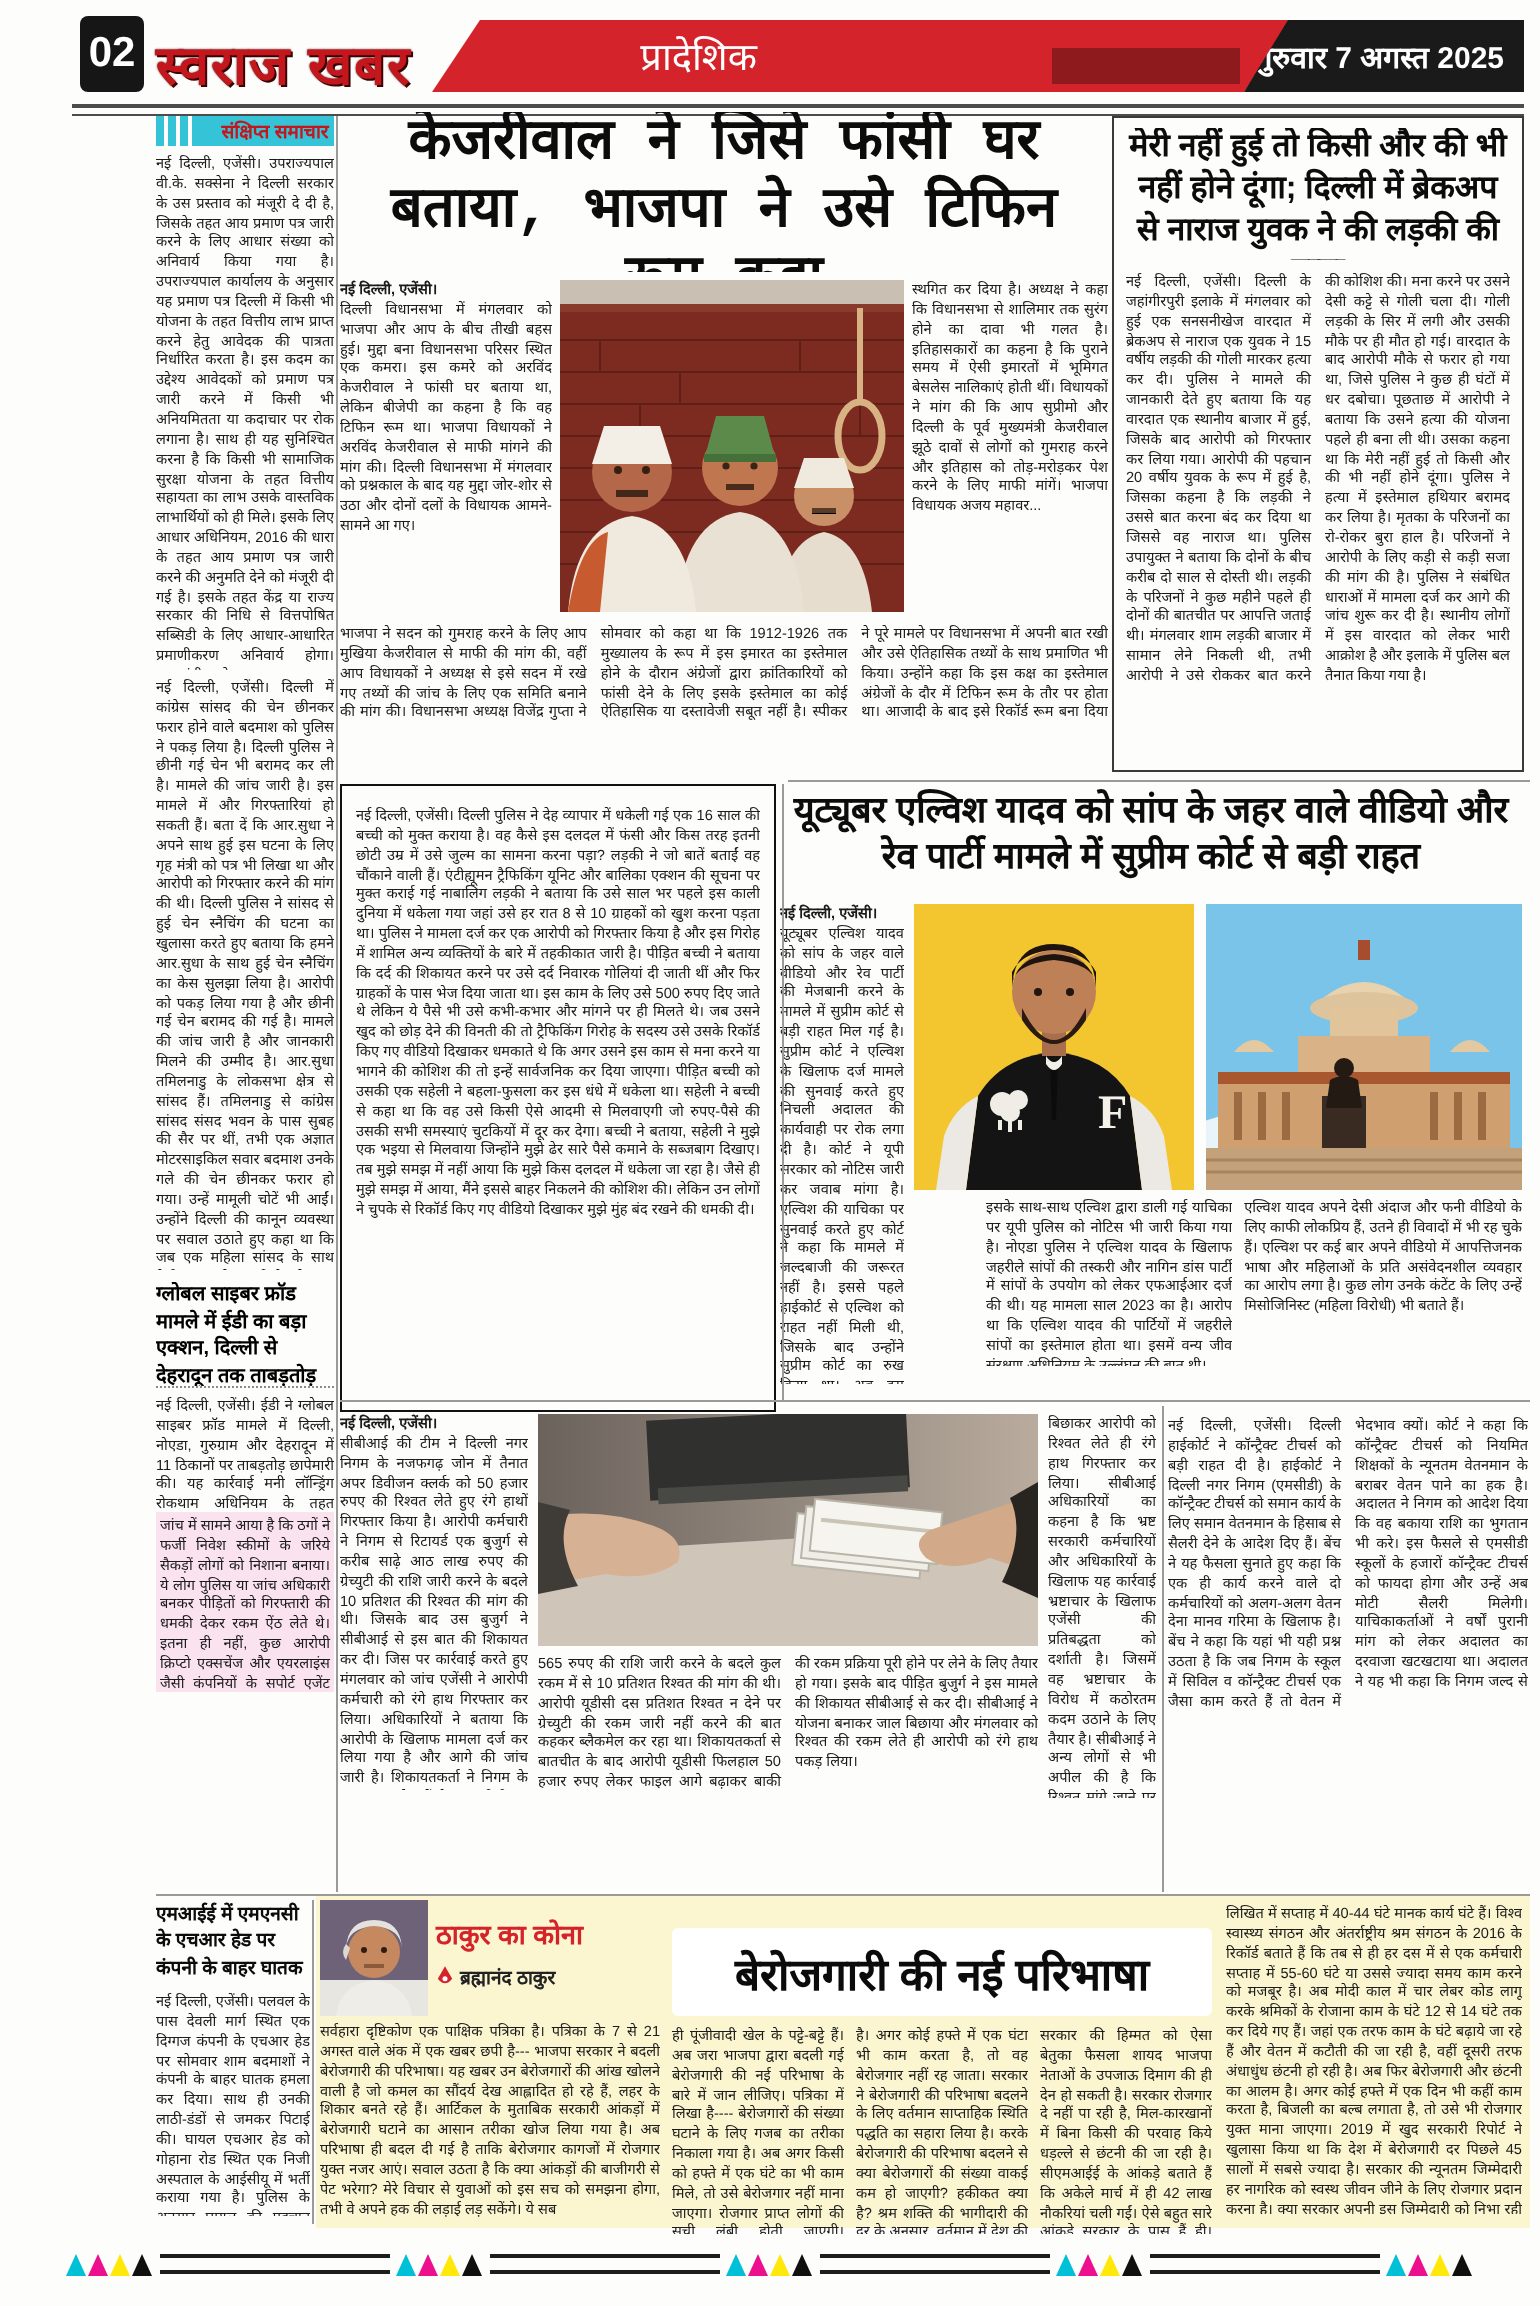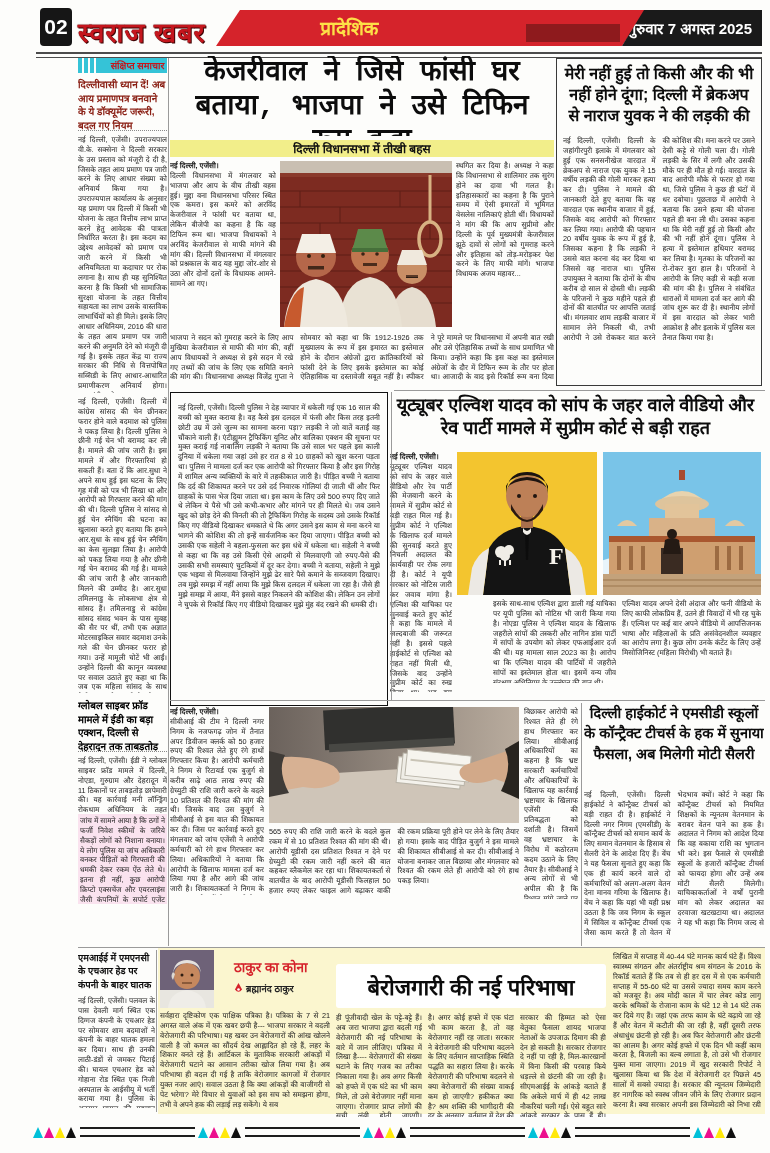--- a/index.html
+++ b/index.html
@@ -13,21 +13,21 @@
   .rule-v{background:#9a9a9a;width:1px;}
   .rule-h{background:#9a9a9a;height:1px;}
   .dotted{border-bottom:1px dotted #8a8a8a;padding-bottom:2px;}
   
   .pagenum{background:#161616;color:#fff;font-weight:bold;font-size:21px;display:flex;
            align-items:center;justify-content:center;border-radius:4px;}
   .masthead{color:#c4161d;font-weight:900;font-size:27px;letter-spacing:1px;
             text-shadow:0 0 1px #3c0505,1px 1px 0 #3c0505;}
   .banner{background:#d5232b;clip-path:polygon(24px 0,100% 0,calc(100% - 24px) 100%,0 100%);
           display:flex;align-items:center;}
-  .banner-label{color:#fde047;font-weight:bold;font-size:19px;width:62%;text-align:center;}
+  .banner-label{color:#ffffff;font-weight:normal;font-size:19px;width:62%;text-align:center;}
   .datebox{background:#1a1a1a;clip-path:polygon(22px 0,100% 0,100% 100%,0 100%);
            display:flex;align-items:center;justify-content:flex-end;}
   .datebox span{color:#fff;font-size:15px;font-weight:bold;padding-right:10px;}
   .hdr-rule{border-top:2px solid #4c4c4c;border-bottom:1px solid #4c4c4c;height:3px;}
   
   .sb-head{display:flex;align-items:stretch;height:15px;}
   .sb-bar{width:4px;background:#35c3d7;margin-right:2px;}
   .sb-strip{flex:1;background:#35c3d7;color:#c4161d;font-weight:bold;font-size:9.5px;
             display:flex;align-items:center;justify-content:center;padding-left:12px;}
   .sb-h1{font-size:10px;font-weight:bold;line-height:1.35;}
@@ -62,31 +62,29 @@
   </div>
   <div class="abs hdr-rule" style="left:36px;top:52px;width:726px;"></div>
 
   <div class="abs" style="left:78px;top:58px;width:89px;height:888px;">
     <div class="sb-head">
       <div class="sb-bar"></div>
       <div class="sb-bar"></div>
       <div class="sb-bar"></div>
       <div class="sb-strip">संक्षिप्त समाचार</div>
     </div>
-    <div class="sb-h1 dotted" style="color:#8a1f14;margin-top:5px;height:50px;overflow:hidden;">दिल्लीवासी ध्यान दें! अब आय प्रमाणपत्र बनवाने के ये डॉक्यूमेंट जरूरी, बदल गए नियम</div>
     <div class="bt" style="height:258px;margin-top:4px;">नई दिल्ली, एजेंसी। उपराज्यपाल वी.के. सक्सेना ने दिल्ली सरकार के उस प्रस्ताव को मंजूरी दे दी है, जिसके तहत आय प्रमाण पत्र जारी करने के लिए आधार संख्या को अनिवार्य किया गया है। उपराज्यपाल कार्यालय के अनुसार यह प्रमाण पत्र दिल्ली में किसी भी योजना के तहत वित्तीय लाभ प्राप्त करने हेतु आवेदक की पात्रता निर्धारित करता है। इस कदम का उद्देश्य आवेदकों को प्रमाण पत्र जारी करने में किसी भी अनियमितता या कदाचार पर रोक लगाना है। साथ ही यह सुनिश्चित करना है कि किसी भी सामाजिक सुरक्षा योजना के तहत वित्तीय सहायता का लाभ उसके वास्तविक लाभार्थियों को ही मिले। इसके लिए आधार अधिनियम, 2016 की धारा के तहत आय प्रमाण पत्र जारी करने की अनुमति देने को मंजूरी दी गई है। इसके तहत केंद्र या राज्य सरकार की निधि से वित्तपोषित सब्सिडी के लिए आधार-आधारित प्रमाणीकरण अनिवार्य होगा। मुख्यमंत्री रेखा गुप्ता द्वारा अनुमोदित इस प्रस्ताव में कहा गया है कि राजस्व विभाग द्वारा जारी आय प्रमाण पत्र का उपयोग विभिन्न योजनाओं और सेवाओं के लिए लाभार्थियों की पात्रता तय करने के लिए किया जाता है। आधार के उपयोग से पहचान प्रक्रिया को पारदर्शी, सस्ता और आसान बनाया जाएगा। वहीं, आधार सत्यापन के बाद लाभार्थी को अक्सर कई अन्य दस्तावेज प्रस्तुत करने की आवश्यकता नहीं रहेगी।</div>
     <div class="bt" style="height:296px;margin-top:4px;">नई दिल्ली, एजेंसी। दिल्ली में कांग्रेस सांसद की चेन छीनकर फरार होने वाले बदमाश को पुलिस ने पकड़ लिया है। दिल्ली पुलिस ने छीनी गई चेन भी बरामद कर ली है। मामले की जांच जारी है। इस मामले में और गिरफ्तारियां हो सकती हैं। बता दें कि आर.सुधा ने अपने साथ हुई इस घटना के लिए गृह मंत्री को पत्र भी लिखा था और आरोपी को गिरफ्तार करने की मांग की थी। दिल्ली पुलिस ने सांसद से हुई चेन स्नैचिंग की घटना का खुलासा करते हुए बताया कि हमने आर.सुधा के साथ हुई चेन स्नैचिंग का केस सुलझा लिया है। आरोपी को पकड़ लिया गया है और छीनी गई चेन बरामद की गई है। मामले की जांच जारी है और जानकारी मिलने की उम्मीद है। आर.सुधा तमिलनाडु के लोकसभा क्षेत्र से सांसद हैं। तमिलनाडु से कांग्रेस सांसद संसद भवन के पास सुबह की सैर पर थीं, तभी एक अज्ञात मोटरसाइकिल सवार बदमाश उनके गले की चेन छीनकर फरार हो गया। उन्हें मामूली चोटें भी आईं। उन्होंने दिल्ली की कानून व्यवस्था पर सवाल उठाते हुए कहा था कि जब एक महिला सांसद के साथ ऐसी घटना हो सकती है, तो आम लोगों की सुरक्षा कैसी होगी।</div>
     <div class="sb-h1 dotted" style="margin-top:6px;height:50px;overflow:hidden;">ग्लोबल साइबर फ्रॉड मामले में ईडी का बड़ा एक्शन, दिल्ली से देहरादून तक ताबड़तोड़ छापेमारी</div>
     <div class="bt" style="height:58px;margin-top:4px;">नई दिल्ली, एजेंसी। ईडी ने ग्लोबल साइबर फ्रॉड मामले में दिल्ली, नोएडा, गुरुग्राम और देहरादून में 11 ठिकानों पर ताबड़तोड़ छापेमारी की। यह कार्रवाई मनी लॉन्ड्रिंग रोकथाम अधिनियम के तहत सीबीआई और दिल्ली पुलिस द्वारा दर्ज एफआईआर के आधार पर शुरू हुई जांच से जुड़ी है।</div>
     <div class="bt pinkbg" style="height:86px;padding:2px;">जांच में सामने आया है कि ठगों ने फर्जी निवेश स्कीमों के जरिये सैकड़ों लोगों को निशाना बनाया। ये लोग पुलिस या जांच अधिकारी बनकर पीड़ितों को गिरफ्तारी की धमकी देकर रकम ऐंठ लेते थे। इतना ही नहीं, कुछ आरोपी क्रिप्टो एक्सचेंज और एयरलाइंस जैसी कंपनियों के सपोर्ट एजेंट बनकर भी लोगों से ठगी करते रहे। ठगी से जुटाई गई रकम को ठिकाने लगाया गया और फिर उसे विदेशों तक पहुंचाया गया। जांच की मानें तो आरोपियों ने 260 करोड़ रुपये की भारी-भरकम राशि बिटकॉइन के रूप में वॉलेट्स में जमा की।</div>
   </div>
 
   <div class="abs" style="left:170px;top:56px;width:384px;height:332px;">
     <div class="hl" style="font-size:28px;line-height:1.22;text-align:center;font-weight:900;height:80px;overflow:hidden;font-family:Liberation Mono, monospace;">केजरीवाल ने जिसे फांसी घर बताया, भाजपा ने उसे टिफिन रूम कहा</div>
-    <div class="kicker" style="height:17px;margin-top:4px;">दिल्ली विधानसभा में तीखी बहस</div>
     <div style="display:flex;gap:4px;margin-top:4px;height:168px;">
       <div style="width:106px;">
         <div class="bt" style="font-weight:bold;">नई दिल्ली, एजेंसी।</div>
         <div class="bt" style="height:156px;">दिल्ली विधानसभा में मंगलवार को भाजपा और आप के बीच तीखी बहस हुई। मुद्दा बना विधानसभा परिसर स्थित एक कमरा। इस कमरे को अरविंद केजरीवाल ने फांसी घर बताया था, लेकिन बीजेपी का कहना है कि वह टिफिन रूम था। भाजपा विधायकों ने अरविंद केजरीवाल से माफी मांगने की मांग की। दिल्ली विधानसभा में मंगलवार को प्रश्नकाल के बाद यह मुद्दा जोर-शोर से उठा और दोनों दलों के विधायक आमने-सामने आ गए।</div>
       </div>
       <figure style="width:172px;height:166px;">
         <svg width="172" height="166" viewBox="0 0 172 166">
           <rect width="172" height="166" fill="#7d2b21"></rect>
           <g stroke="#5e1f17" stroke-width="1">
             <line x1="0" y1="30" x2="172" y2="30"></line>
@@ -253,33 +251,32 @@
             <path d="M250 34 L250 92 L232 84 Q244 60 236 42 Z" fill="#28241f"></path>
           </svg>
         </figure>
         <div class="bt cols2" style="margin-top:4px;height:70px;">565 रुपए की राशि जारी करने के बदले कुल रकम में से 10 प्रतिशत रिश्वत की मांग की थी। आरोपी यूडीसी दस प्रतिशत रिश्वत न देने पर ग्रेच्युटी की रकम जारी नहीं करने की बात कहकर ब्लैकमेल कर रहा था। शिकायतकर्ता से बातचीत के बाद आरोपी यूडीसी फिलहाल 50 हजार रुपए लेकर फाइल आगे बढ़ाकर बाकी की रकम प्रक्रिया पूरी होने पर लेने के लिए तैयार हो गया। इसके बाद पीड़ित बुजुर्ग ने इस मामले की शिकायत सीबीआई से कर दी। सीबीआई ने योजना बनाकर जाल बिछाया और मंगलवार को रिश्वत की रकम लेते ही आरोपी को रंगे हाथ पकड़ लिया।</div>
       </div>
       <div class="bt" style="width:54px;height:192px;">बिछाकर आरोपी को रिश्वत लेते ही रंगे हाथ गिरफ्तार कर लिया। सीबीआई अधिकारियों का कहना है कि भ्रष्ट सरकारी कर्मचारियों और अधिकारियों के खिलाफ यह कार्रवाई भ्रष्टाचार के खिलाफ एजेंसी की प्रतिबद्धता को दर्शाती है। जिसमें वह भ्रष्टाचार के विरोध में कठोरतम कदम उठाने के लिए तैयार है। सीबीआई ने अन्य लोगों से भी अपील की है कि रिश्वत मांगे जाने पर तुरंत शिकायत करें।</div>
     </div>
   </div>
 
   <div class="abs" style="left:584px;top:703px;width:180px;height:243px;">
-    <div class="hl" style="font-size:14.5px;line-height:1.4;text-align:center;height:82px;overflow:hidden;">दिल्ली हाईकोर्ट ने एमसीडी स्कूलों के कॉन्ट्रैक्ट टीचर्स के हक में सुनाया फैसला, अब मिलेगी मोटी सैलरी</div>
     <div class="bt cols2" style="margin-top:5px;height:152px;">नई दिल्ली, एजेंसी। दिल्ली हाईकोर्ट ने कॉन्ट्रैक्ट टीचर्स को बड़ी राहत दी है। हाईकोर्ट ने दिल्ली नगर निगम (एमसीडी) के कॉन्ट्रैक्ट टीचर्स को समान कार्य के लिए समान वेतनमान के हिसाब से सैलरी देने के आदेश दिए हैं। बेंच ने यह फैसला सुनाते हुए कहा कि एक ही कार्य करने वाले दो कर्मचारियों को अलग-अलग वेतन देना मानव गरिमा के खिलाफ है। बेंच ने कहा कि यहां भी यही प्रश्न उठता है कि जब निगम के स्कूल में सिविल व कॉन्ट्रैक्ट टीचर्स एक जैसा काम करते हैं तो वेतन में भेदभाव क्यों। कोर्ट ने कहा कि कॉन्ट्रैक्ट टीचर्स को नियमित शिक्षकों के न्यूनतम वेतनमान के बराबर वेतन पाने का हक है। अदालत ने निगम को आदेश दिया कि वह बकाया राशि का भुगतान भी करे। इस फैसले से एमसीडी स्कूलों के हजारों कॉन्ट्रैक्ट टीचर्स को फायदा होगा और उन्हें अब मोटी सैलरी मिलेगी। याचिकाकर्ताओं ने वर्षों पुरानी मांग को लेकर अदालत का दरवाजा खटखटाया था। अदालत ने यह भी कहा कि निगम जल्द से जल्द संशोधित वेतनमान लागू करे।</div>
   </div>
 
   <div class="abs" style="left:78px;top:951px;width:77px;height:160px;">
     <div class="hl" style="font-size:9.5px;line-height:1.4;height:42px;overflow:hidden;">एमआईई में एमएनसी के एचआर हेड पर कंपनी के बाहर घातक हमला</div>
     <div class="bt" style="margin-top:3px;height:112px;">नई दिल्ली, एजेंसी। पलवल के पास देवली मार्ग स्थित एक दिग्गज कंपनी के एचआर हेड पर सोमवार शाम बदमाशों ने कंपनी के बाहर घातक हमला कर दिया। साथ ही उनकी लाठी-डंडों से जमकर पिटाई की। घायल एचआर हेड को गोहाना रोड स्थित एक निजी अस्पताल के आईसीयू में भर्ती कराया गया है। पुलिस के अनुसार घायल की पहचान कुमार के रूप में हुई है। वह जवाहर नगर में परिवार के साथ रहते हैं। वह पलवल के बीचोबीच देवली मार्ग पर स्थित कंपनी में एचआर हेड के पद पर कार्यरत हैं। सोमवार शाम ड्यूटी खत्म कर वह कंपनी से बाहर निकले ही थे कि घात लगाए बदमाशों ने उन पर हमला बोल दिया। शोर मचाने पर आरोपी फरार हो गए। पुलिस ने मामला दर्ज कर जांच शुरू कर दी है।</div>
   </div>
 
   <div class="abs yellowbg" style="left:158px;top:948px;width:607px;height:166px;">
 
     <div class="abs" style="left:2px;top:2px;width:170px;height:162px;">
-      <div style="display:flex;gap:20px;">
+      <div style="display:flex;gap:4px;">
         <figure style="width:54px;height:58px;">
           <svg width="54" height="58" viewBox="0 0 54 58">
             <rect width="54" height="58" fill="#6e6278"></rect>
             <rect x="0" y="40" width="54" height="18" fill="#e8e6e0"></rect>
             <path d="M8 58 Q10 42 27 40 Q44 42 46 58 Z" fill="#efede8"></path>
             <circle cx="27" cy="26" r="13" fill="#c6885e"></circle>
             <path d="M13 24 Q14 10 27 10 Q40 10 41 24 Q40 14 27 13 Q14 14 13 24" fill="#e5e2dd"></path>
             <path d="M13 22 Q10 26 13 30 L15 24 Z" fill="#ddd9d2"></path>
             <circle cx="22" cy="25" r="1.5" fill="#2e1d12"></circle>
               <circle cx="32" cy="25" r="1.5" fill="#2e1d12"></circle>

